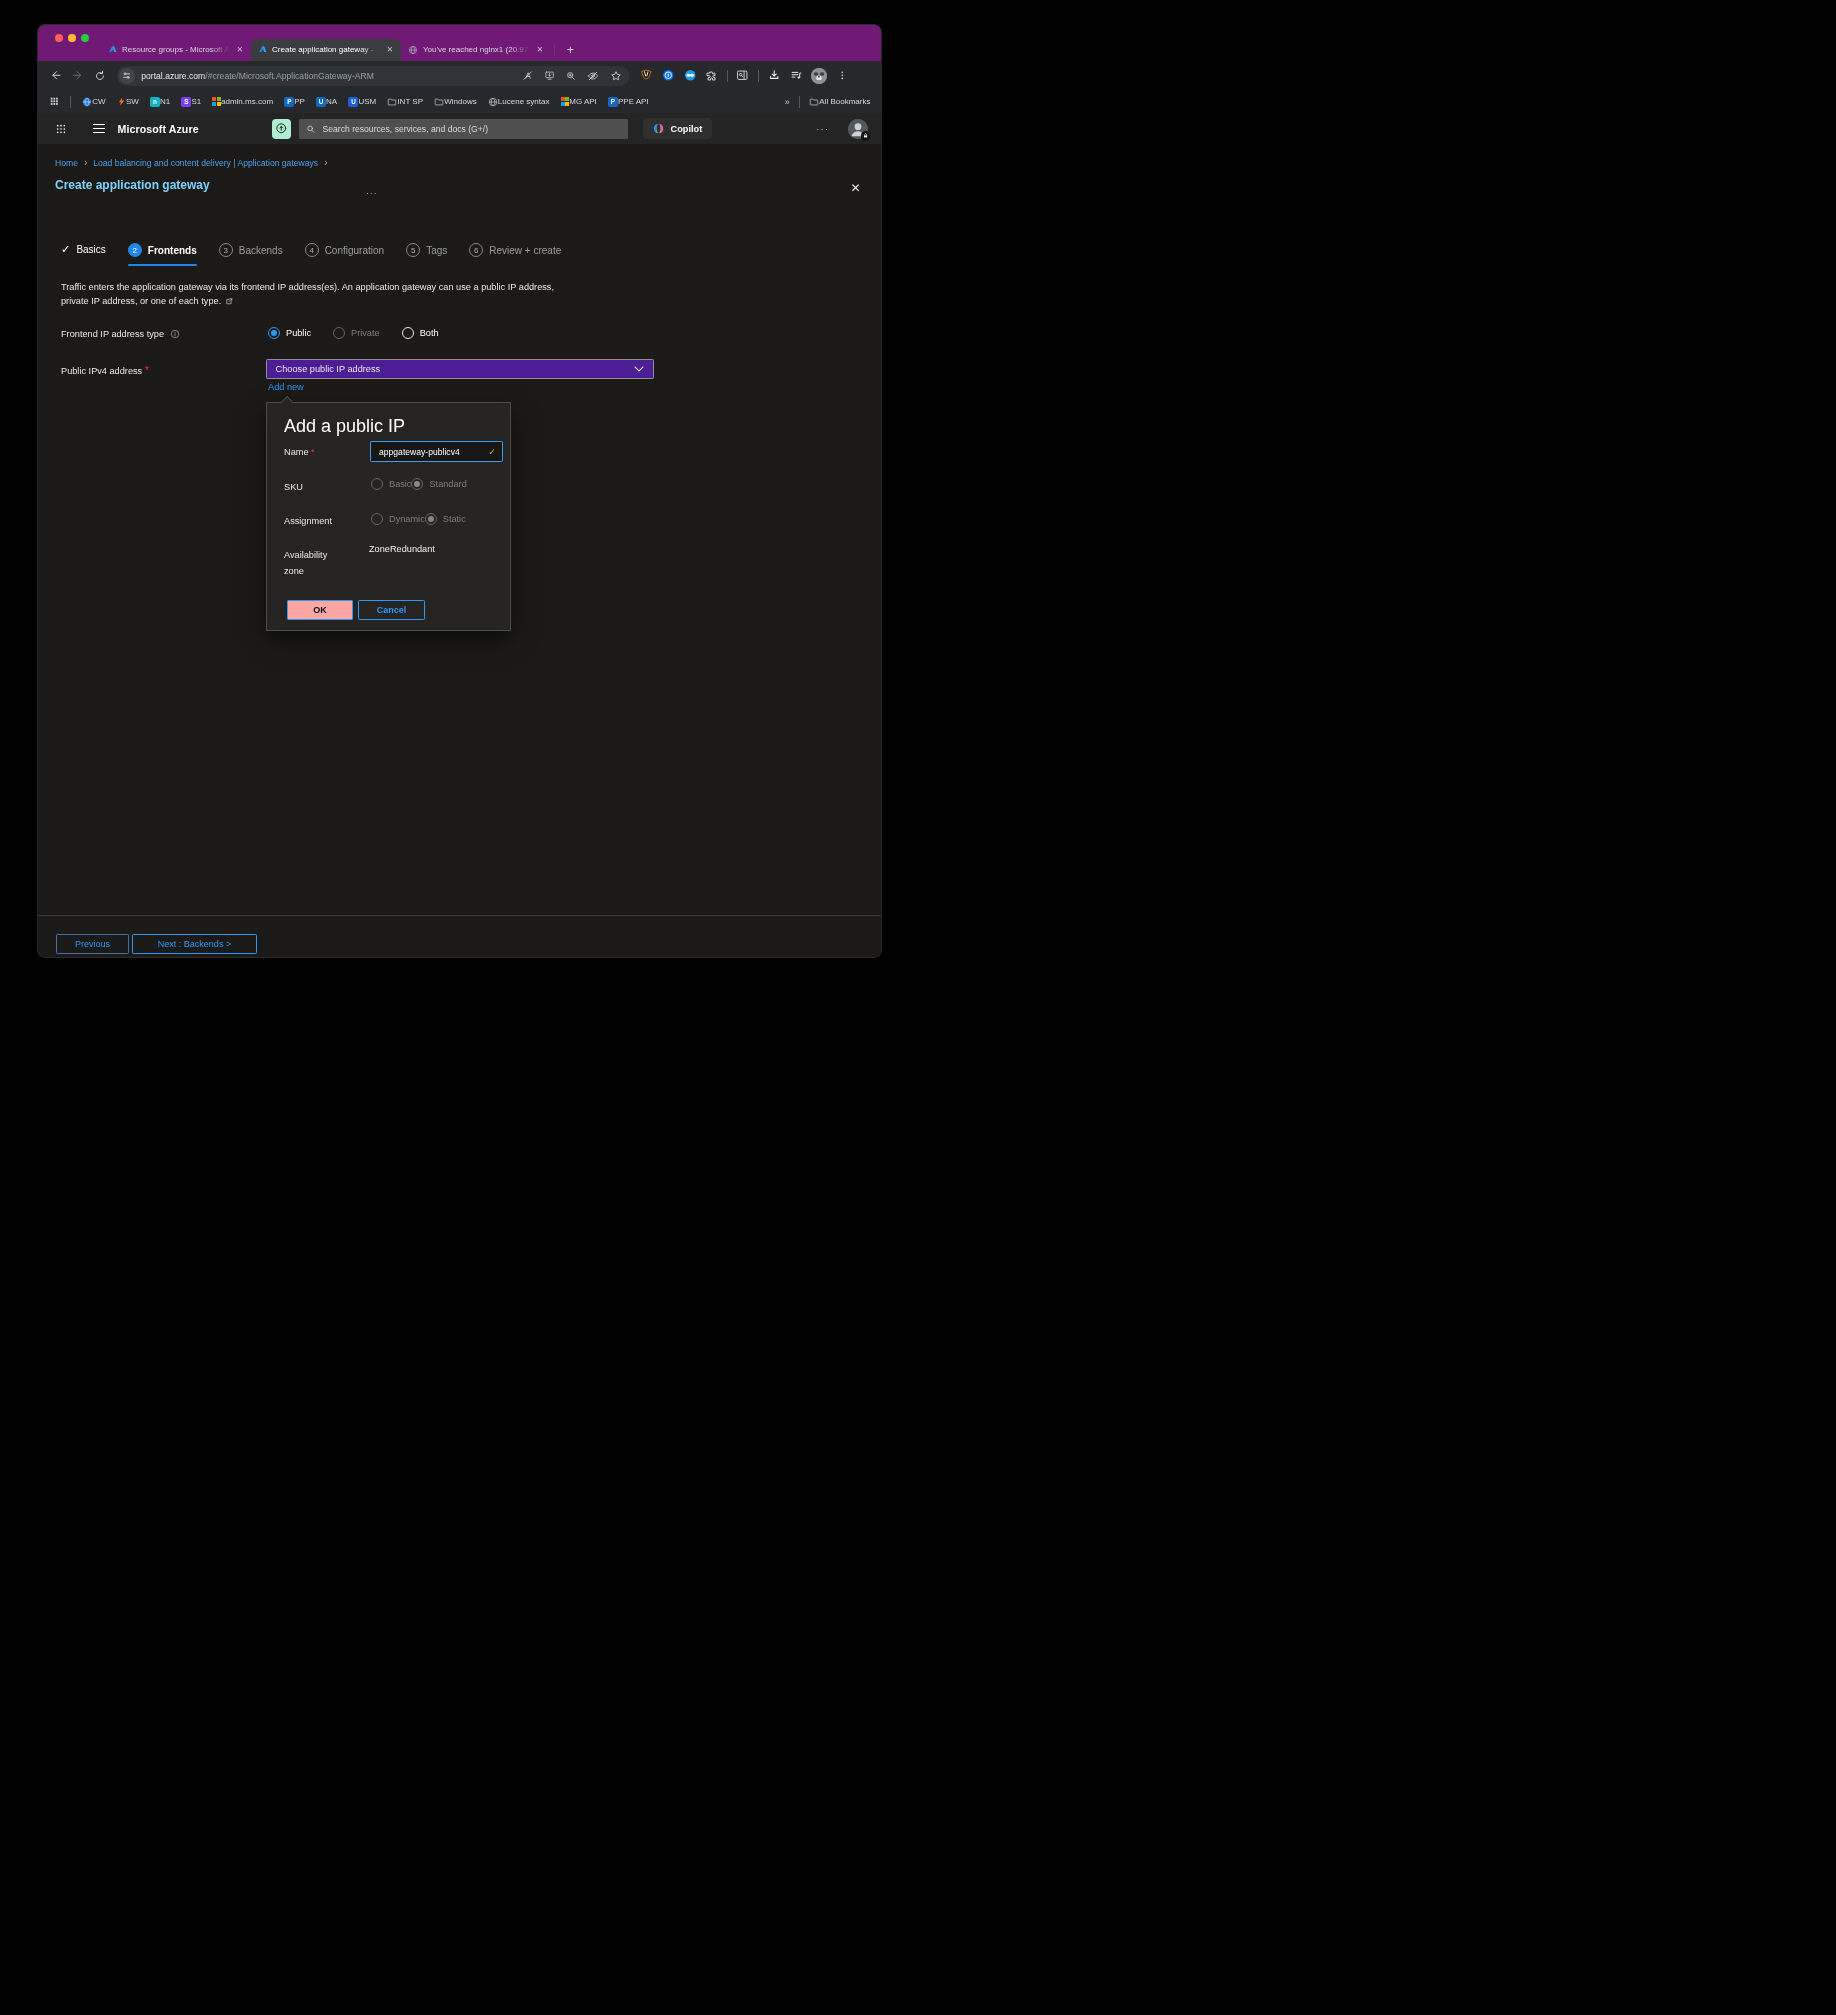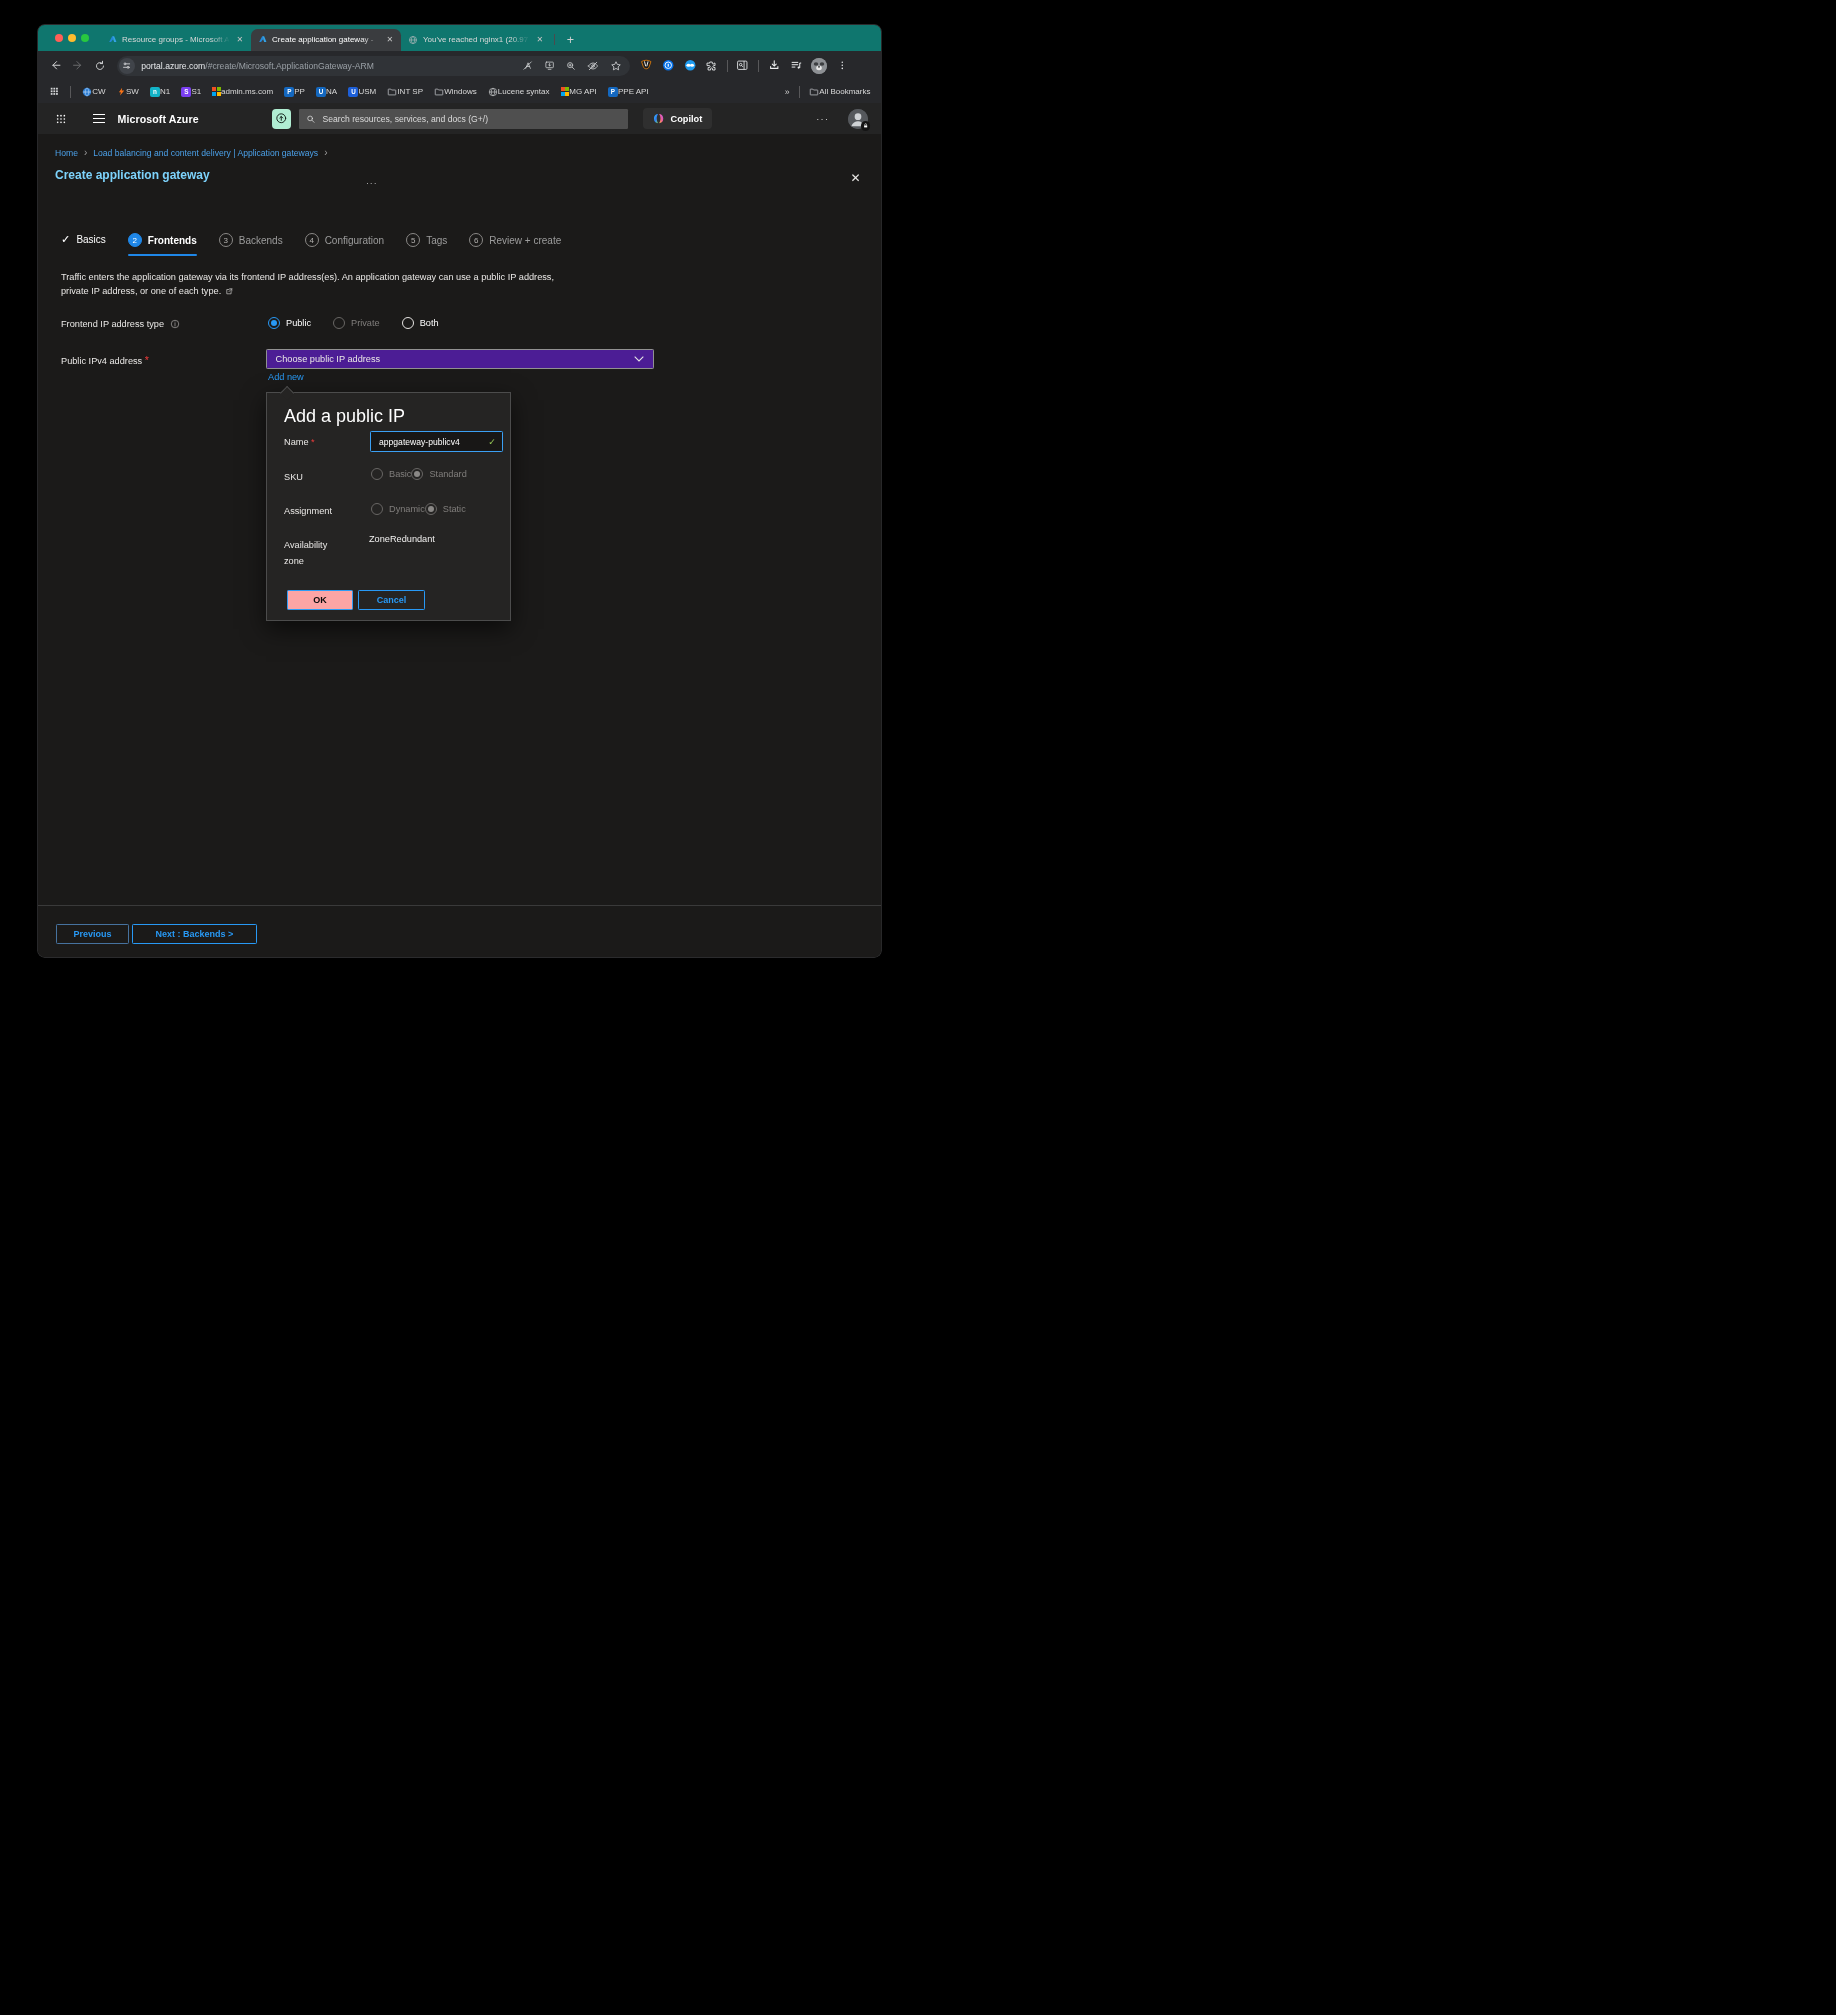--- a/index.html
+++ b/index.html
@@ -1,21 +1,21 @@
 <!DOCTYPE html>
 <html style="font-size:10.6px"><head>
 <meta charset="utf-8">
 <style>
   html,body{margin:0;padding:0}
   body{width:918px;height:1008px;background:#000;font-family:"Liberation Sans","DejaVu Sans",sans-serif;position:relative;overflow:hidden;color:#e8e6e3}
   svg{display:block}
   .window{position:absolute;left:38px;top:25px;width:843px;height:932px;background:#1b1a19;border-radius:6.6px;overflow:hidden;box-shadow:0 0 0 0.7px #3a3a3c,0 6.6px 26px rgba(0,0,0,.8)}
 
   
-  .tabstrip{height:26px;background:#0f766e;position:relative;display:flex;align-items:flex-end}
+  .tabstrip{height:36px;background:#701a75;position:relative;display:flex;align-items:flex-end}
   .traffic{position:absolute;left:16.5px;top:9.2px;display:flex;gap:5.3px}
   .light{width:8px;height:8px;border-radius:50%}
   .l-red{background:#ff5f57}.l-yel{background:#febc2e}.l-grn{background:#28c840}
   .tabs{margin-left:63px;display:flex;align-items:flex-end}
   .tab{width:150px;height:22.4px;display:flex;align-items:center;gap:5.3px;padding:0 6.6px;font-size:8px;color:#d9d9d9;box-sizing:border-box}
   .tab.active{background:#3a3c3f;border-radius:6.6px 6.6px 0 0;color:#fff}
   .tab .t-title{flex:1;white-space:nowrap;overflow:hidden;-webkit-mask-image:linear-gradient(90deg,#000 82%,transparent);mask-image:linear-gradient(90deg,#000 82%,transparent)}
   .tab .t-x{color:#c4c4c4;font-size:8px;padding:0 1.3px}
   .tab-sep{width:0.7px;height:11.2px;background:#4b4b4d;margin:0 4px 6px 2.6px}
   .newtab{color:#d2d2d2;font-size:12.5px;margin:0 0 4px 4px;width:16px;text-align:center}
@@ -109,21 +109,21 @@
   .name-box input{flex:1;min-width:0;background:transparent;border:0;outline:0;color:#fff;font-size:8.6px;font-family:inherit;caret-color:#fff}
   .name-check{color:#92c353;font-size:9.2px;font-weight:bold;margin-left:2.6px}
   .dlg-radios{position:absolute;left:104px;display:flex;align-items:center;font-size:9.2px}
   .zone-value{position:absolute;left:102px;top:141px;font-size:9.2px;color:#f2f1f0}
   .dlg-btn{position:absolute;top:197px;height:20px;font-size:9px;font-weight:bold;border-radius:1.3px;font-family:inherit;cursor:pointer}
   .dlg-ok{left:20px;width:66px;background:#fca5a5;color:#0b0b0b;border:0.7px solid #2e9cf4}
   .dlg-cancel{left:91px;width:67px;background:transparent;color:#2899f5;border:0.7px solid #2899f5}
 
   
   .footerbar{height:51px;border-top:0.7px solid #3a3a3a;position:relative;background:#1b1a19}
-  .foot-btn{position:absolute;top:18px;height:20px;background:transparent;font-size:9px;font-weight:bold;border-radius:1.3px;font-family:inherit;cursor:pointer}
+  .foot-btn{position:absolute;top:18px;height:20px;background:transparent;font-size:9px;font-weight:normal;border-radius:1.3px;font-family:inherit;cursor:pointer}
   .btn-prev{left:18px;width:73px;border:0.7px solid #46729f;color:#2899f5}
   .btn-next{left:94px;width:125px;border:0.7px solid #2899f5;color:#2899f5}
 </style>
 </head>
 <body>
 
 <div class="window">
 
   <div class="tabstrip">
     <div class="traffic">

